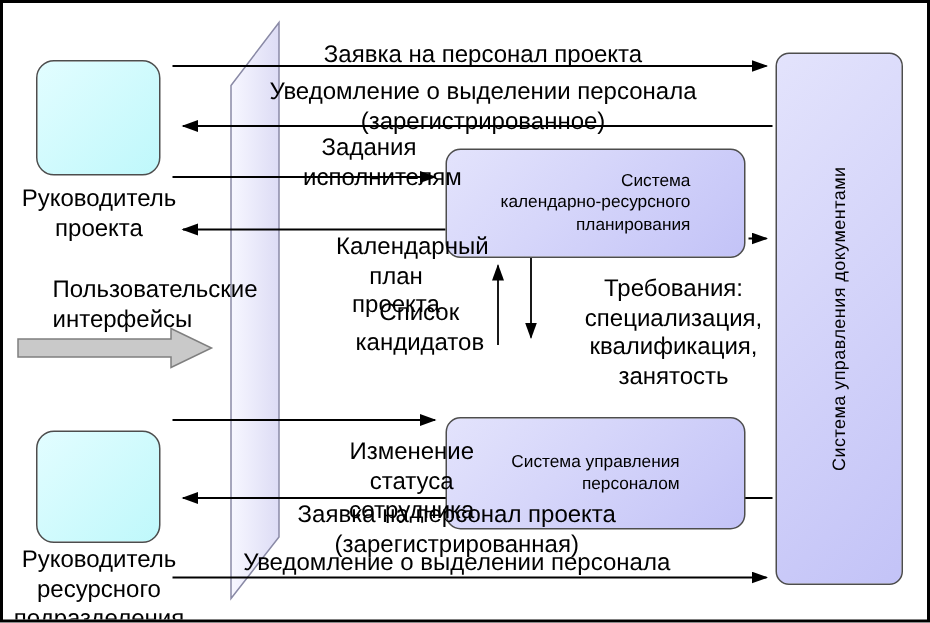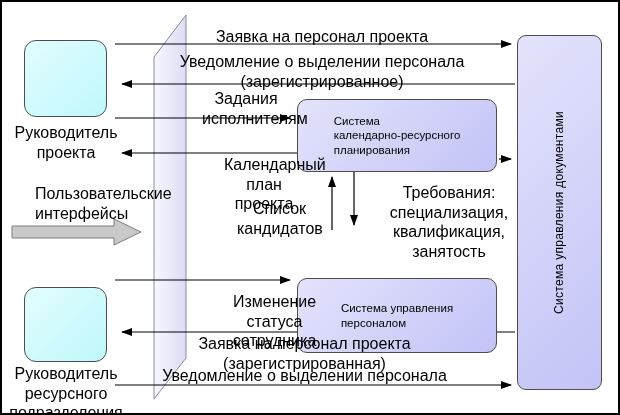--- a/index.html
+++ b/index.html
@@ -4,21 +4,21 @@
 <style>
   html,body{margin:0;padding:0;background:#888;}
   #stage{
     position:relative;width:620px;height:415px;background:#ffffff;
     border:2px solid #000;box-sizing:border-box;overflow:hidden;
     font-family:"Liberation Sans","DejaVu Sans",sans-serif;color:#000;
   }
   svg.layer{position:absolute;left:0;top:0;width:620px;height:415px;}
   .box{
     position:absolute;box-sizing:border-box;border:1px solid #4d4d4d;
-    display:flex;align-items:center;justify-content:center;text-align:left;
+    display:flex;align-items:center;justify-content:center;text-align:right;
     white-space:pre-line;line-height:1.25;
   }
   .actor{
     background:linear-gradient(135deg,#e2fdff,#bff8fb);
     border-radius:12px;
   }
   .system{
     background:linear-gradient(135deg,#e3e3fc,#c3c3f7);
     border-radius:10px;font-size:11.5px;
   }

